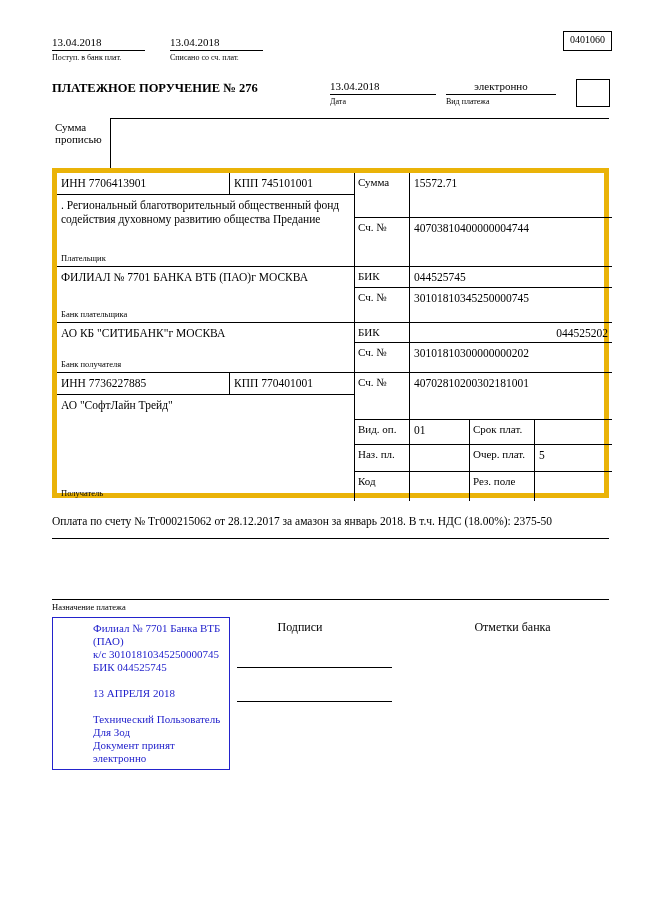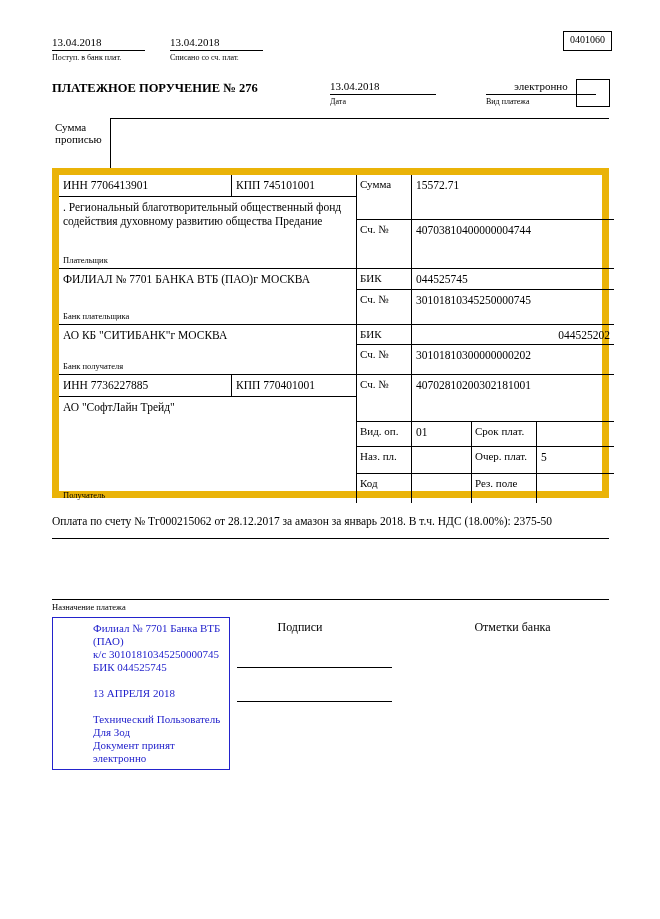--- a/index.html
+++ b/index.html
@@ -8,21 +8,21 @@
   .tiny{font-size:8px;line-height:10px;}
   .slabel{font-size:8.5px;line-height:10px;}
   .dateval{font-size:11px;padding-bottom:2px;border-bottom:1px solid #000;}
   .codebox{border:1px solid #000;text-align:center;font-size:10px;line-height:16px;}
   .title{font-weight:bold;font-size:12.5px;}
   .line{border-top:1px solid #000;height:0;}
   .vline{border-left:1px solid #000;width:0;}
   .maintable{position:absolute;left:52px;top:168px;width:557px;height:330px;display:grid;
     grid-template-columns:173px 125px 55px 60px 65px 77px;
     grid-template-rows:22px 23px 27px 22px 21px 35px 20px 30px 22px 25px 25px 27px 29px;
-    border:7px solid #eab308;font-size:11.5px;line-height:14px;box-sizing:border-box;}
+    border:5px solid #eab308;font-size:11.5px;line-height:14px;box-sizing:border-box;}
   .cell{box-sizing:border-box;padding:3px 4px;overflow:hidden;}
   .labcell{font-size:11px;line-height:12px;padding:3px 3px;}
   .br{border-right:1px solid #000;}
   .bb{border-bottom:1px solid #000;}
   .split{display:flex;flex-direction:column;justify-content:space-between;}
   .purpose-text{font-size:11.5px;line-height:14px;}
   .sec-head{font-size:12px;text-align:center;}
   .stamp{border:1px solid #2323cc;color:#2323cc;font-size:11px;line-height:13px;padding:4px 6px;box-sizing:border-box;}
   .stamp-gap{margin-top:13px;}
   .epbox{border:1px solid #000;font-size:11px;line-height:13px;padding:5px 6px;box-sizing:border-box;}
@@ -46,21 +46,21 @@
     <div class="dateval">13.04.2018</div>
     <div class="tiny" style="margin-top:2px;">Списано со сч. плат.</div>
   </div>
   <div class="abs codebox" style="left:563px;top:31px;width:47px;height:18px;">0401060</div>
 
   <div class="abs title" style="left:52px;top:81px;">ПЛАТЕЖНОЕ ПОРУЧЕНИЕ № 276</div>
   <div class="abs" style="left:330px;top:80px;width:106px;">
     <div class="dateval">13.04.2018</div>
     <div class="tiny" style="margin-top:2px;">Дата</div>
   </div>
-  <div class="abs" style="left:446px;top:80px;width:110px;margin-left:40px;">
+  <div class="abs" style="left:446px;top:80px;width:110px;">
     <div class="dateval" style="text-align:center;">электронно</div>
     <div class="tiny" style="margin-top:2px;">Вид платежа</div>
   </div>
   <div class="abs" style="left:576px;top:79px;width:32px;height:26px;border:1px solid #000;"></div>
 
   <div class="abs line" style="left:110px;top:118px;width:499px;"></div>
   <div class="abs vline" style="left:110px;top:118px;height:51px;"></div>
   <div class="abs amt-label" style="left:55px;top:121px;width:52px;">Сумма прописью</div>
 
   <div class="maintable">

